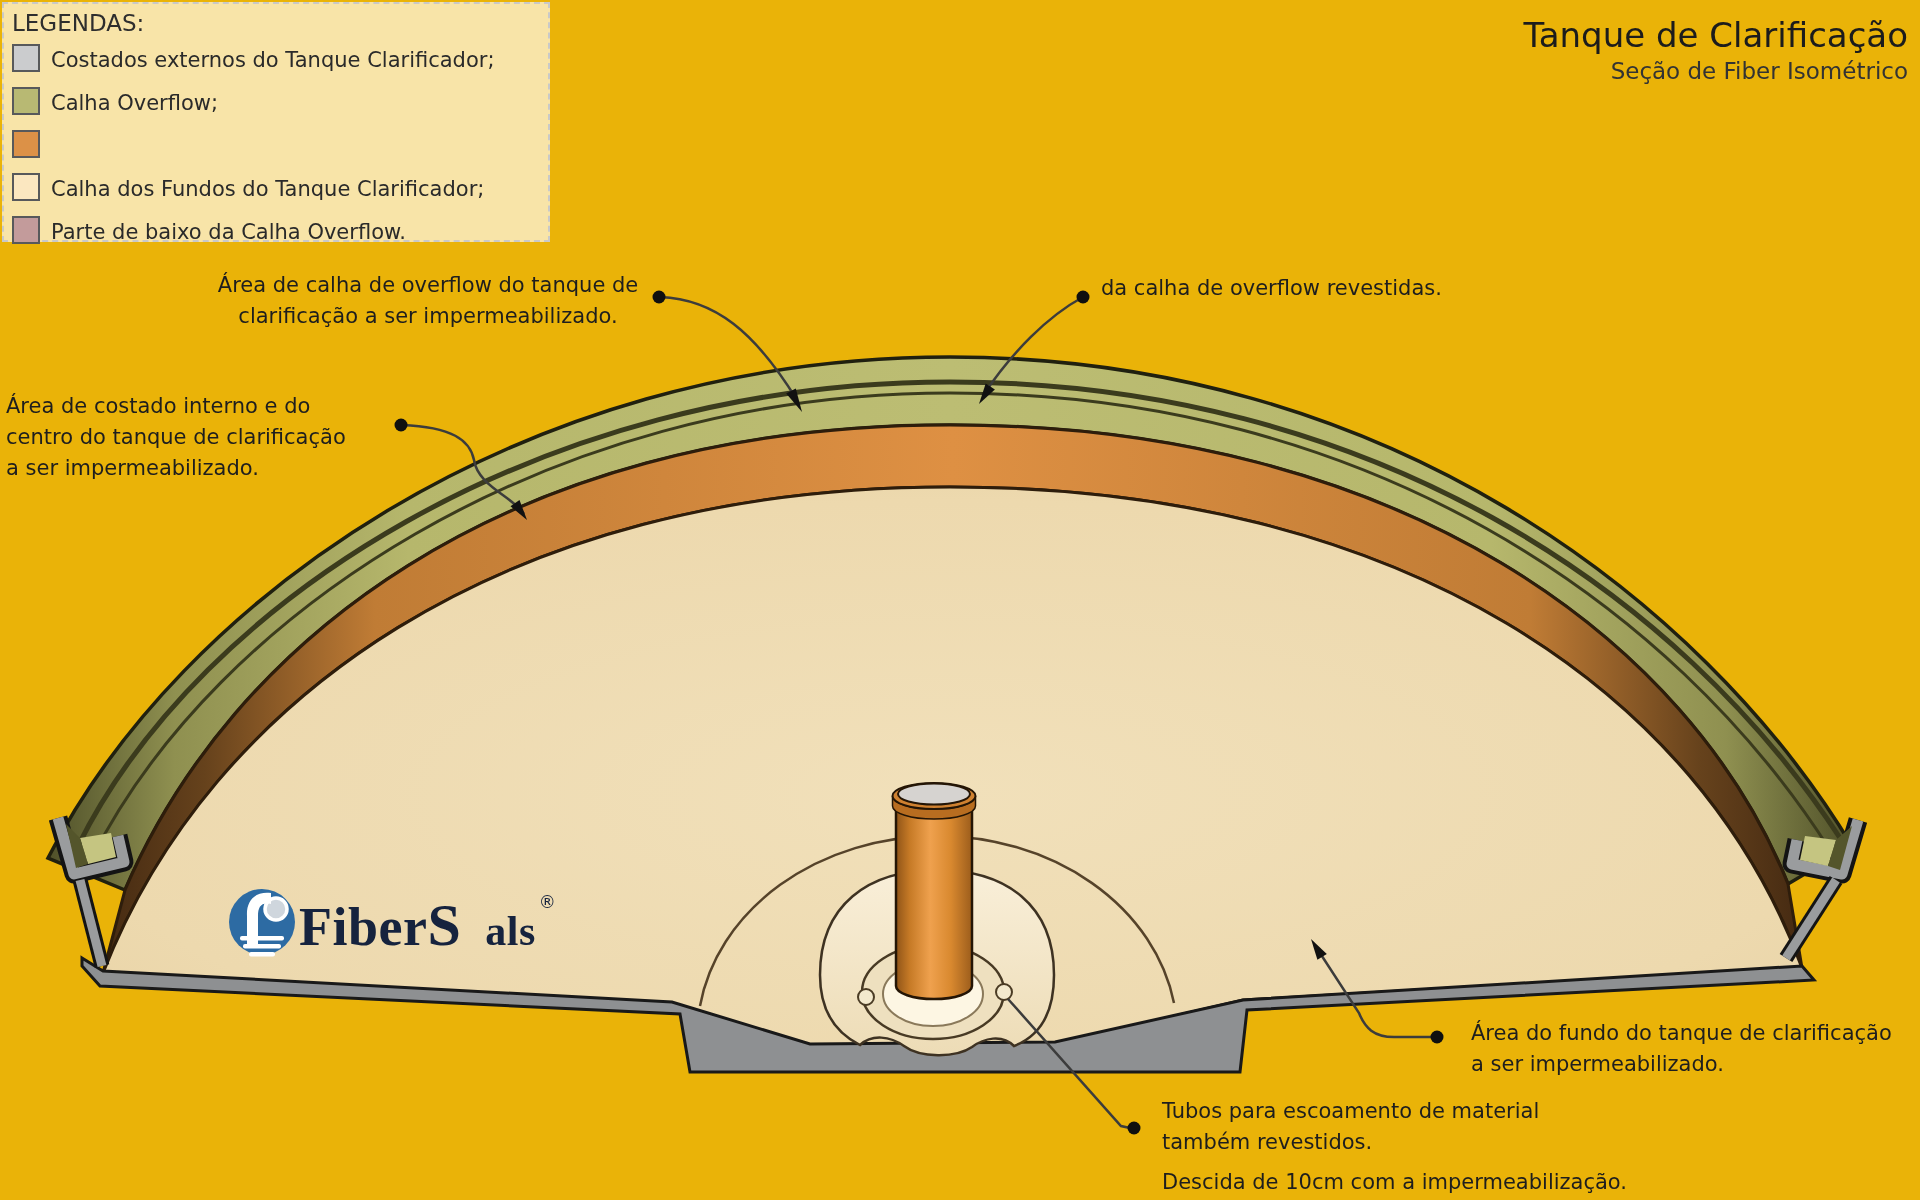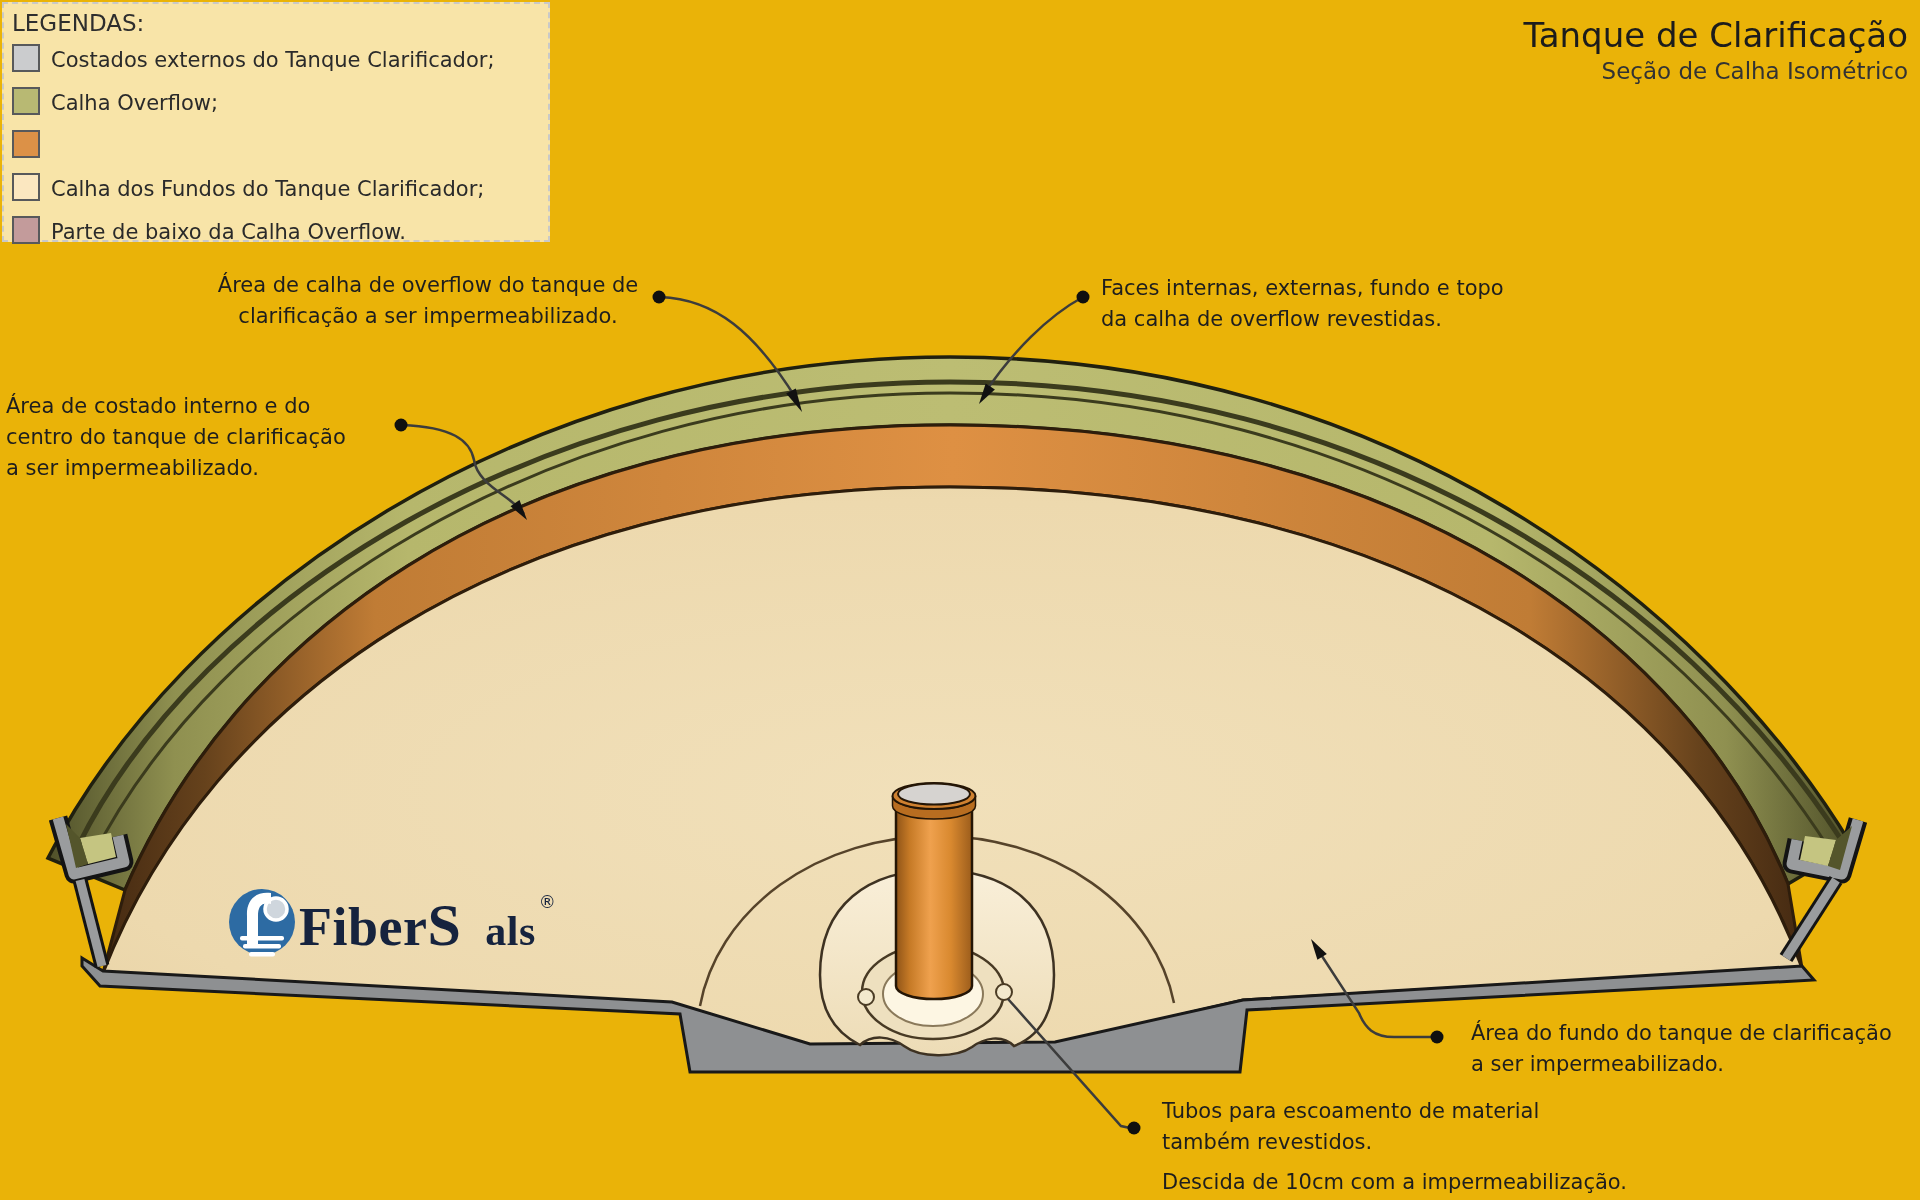--- a/index.html
+++ b/index.html
@@ -182,30 +182,29 @@
       <span class="legend-label">Calha dos Fundos do Tanque Clarificador;</span>
     </div>
     <div class="legend-row">
       <span class="legend-swatch" style="background: rgb(195, 155, 155);"></span>
       <span class="legend-label">Parte de baixo da Calha Overflow.</span>
     </div>
   </div>
 
   <div class="title-block">
     <div class="title-main">Tanque de Clarificação</div>
-    <div class="title-sub">Seção de Calha Isométrico</div>
+    <div class="title-sub">Seção de Fiber Isométrico</div>
   </div>
 
   <div class="ann ann-center" style="left:190px;top:270px;width:476px;">
     <div>Área de calha de overflow do tanque de</div>
     <div>clarificação a ser impermeabilizado.</div>
   </div>
 
   <div class="ann" style="left:1101px;top:273px;">
-    <div>Faces internas, externas, fundo e topo</div>
     <div>da calha de overflow revestidas.</div>
   </div>
 
   <div class="ann" style="left:6px;top:391px;">
     <div>Área de costado interno e do</div>
     <div>centro do tanque de clarificação</div>
     <div>a ser impermeabilizado.</div>
   </div>
 
   <div class="ann" style="left:1471px;top:1018px;">

